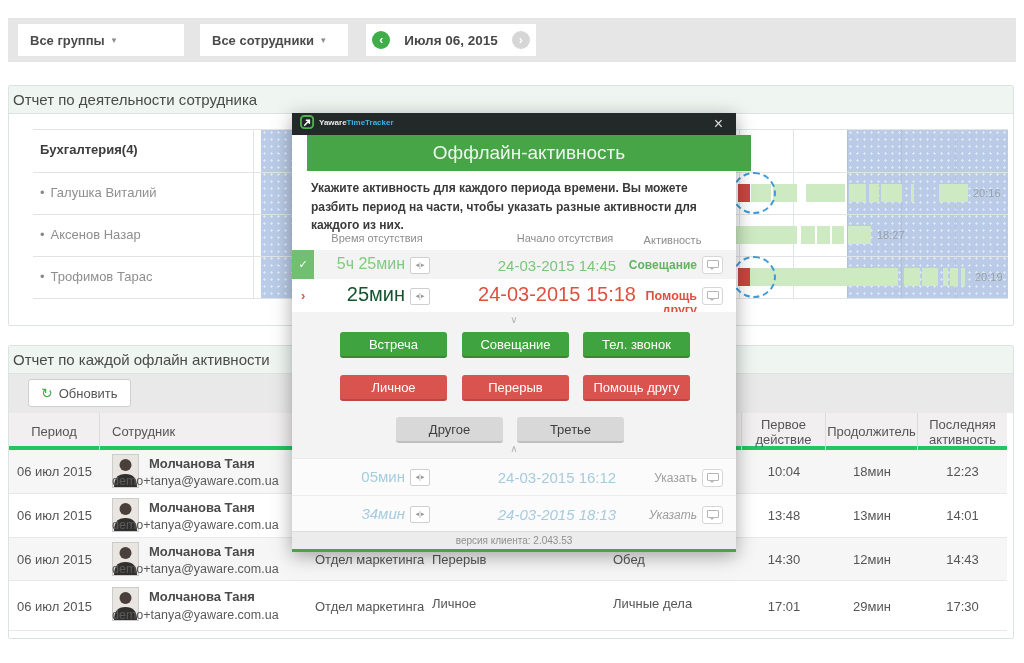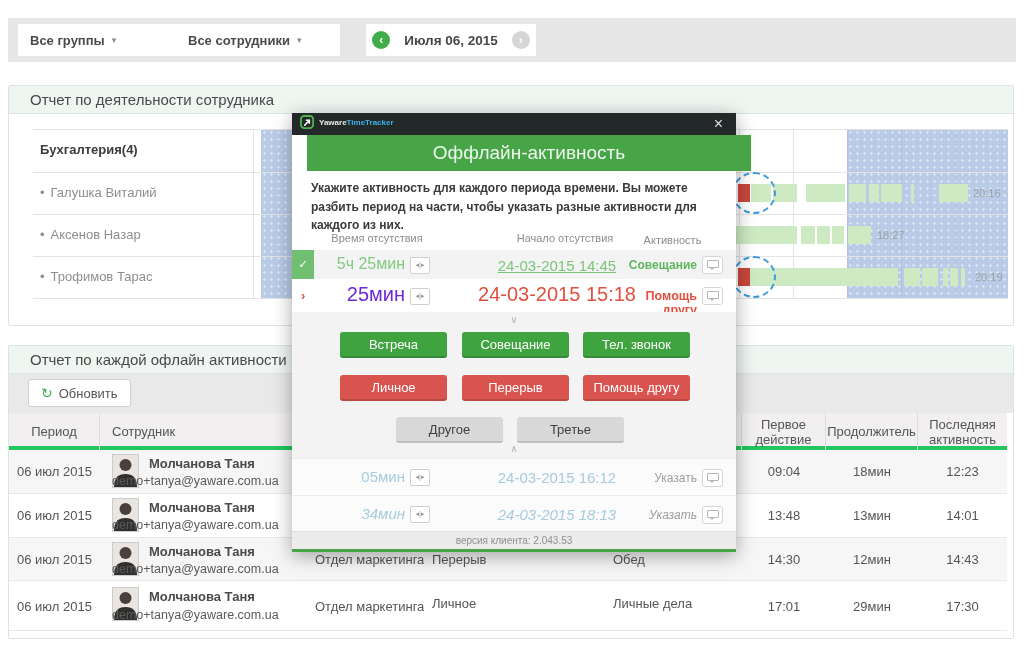--- a/index.html
+++ b/index.html
@@ -16,21 +16,21 @@
     justify-content:center;gap:14px;box-sizing:border-box;}
   .nav-circle{width:18px;height:18px;border-radius:50%;display:flex;align-items:center;justify-content:center;
     font-size:12px;font-weight:700;color:#fff;cursor:pointer;line-height:1;}
   .nav-prev{background:#3fae49;}
   .nav-next{background:#d6d6d6;}
   .date-label{font-size:13.5px;font-weight:700;color:#474747;}
 
   
   .panel{position:absolute;left:8px;width:1006px;background:#fff;border:1px solid #dbe4e0;border-radius:2px;box-sizing:border-box;}
   .panel-header{height:27px;line-height:27px;background:#eff6f2;border-bottom:1px solid #dbe4e0;
-    padding-left:21px;font-size:15px;color:#4a4a4a;}
+    padding-left:4px;font-size:15px;color:#4a4a4a;}
 
   
   .tl-band{position:absolute;top:43px;height:169px;background:#b9cbe6;
     background-image:radial-gradient(rgba(255,255,255,.5) 1px,transparent 1.2px);background-size:7px 7px;}
   .tl-grid{position:absolute;top:43px;height:169px;width:1px;background:rgba(160,175,200,.35);}
   .tl-hline{position:absolute;left:24px;width:975px;height:1px;background:#e3e3e3;}
   .grp-name{position:absolute;left:31px;font-size:13px;font-weight:700;color:#3c3c3c;}
   .emp-row{position:absolute;left:31px;font-size:13px;color:#8e8e8e;cursor:pointer;}
   .emp-bullet{color:#8a8a8a;margin-right:6px;}
   .tl-bars{position:absolute;left:0;width:1006px;height:18px;}
@@ -56,26 +56,26 @@
   .m-row{position:absolute;left:0;width:444px;}
   .m-row1{top:137px;height:29px;background:#f3f3f3;}
   .m-row2{top:166px;height:33px;background:#ffffff;}
   .m-row3{top:345px;height:37px;background:#fbfbfb;border-top:1px solid #ececec;box-sizing:border-box;}
   .m-row4{top:382px;height:36px;background:#fbfbfb;border-top:1px solid #ececec;box-sizing:border-box;font-style:italic;}
   .m-check{position:absolute;left:0;top:0;width:22px;height:29px;background:#71bf71;color:#fff;
     font-size:11px;text-align:center;line-height:29px;}
   .m-arrow{position:absolute;left:9px;top:0;height:33px;line-height:33px;color:#e0503f;font-size:13px;font-weight:700;}
   .m-dur{position:absolute;text-align:right;}
   .m-dur1{left:20px;top:5px;width:93px;font-size:16px;color:#82ca82;}
-  .m-dur2{left:20px;top:4px;width:93px;font-size:20px;color:#6d28d9;}
+  .m-dur2{left:20px;top:4px;width:93px;font-size:20px;color:#14532d;}
   .m-durp{left:20px;top:9px;width:93px;font-size:15px;color:#a6cbdf;}
   .spliticon{position:absolute;left:118px;width:18px;height:15px;border:1px solid #cfcfcf;border-radius:2px;
     background:#fff;text-align:center;line-height:14px;font-size:7px;color:#9a9a9a;cursor:pointer;}
   .m-date{position:absolute;left:160px;width:210px;text-align:center;}
-  .m-date1{top:7px;font-size:15px;color:#7ac57a;text-decoration:underline;}
+  .m-date1{top:7px;font-size:15px;color:#7ac57a;}
   .m-date2{top:4px;font-size:20px;color:#e0503f;}
   .m-datep{top:10px;font-size:15px;color:#a6cbdf;}
   .m-act{position:absolute;text-align:right;width:85px;left:320px;font-weight:700;font-size:12px;}
   .m-act1{top:8px;color:#5fb65f;}
   .m-act2{top:10px;color:#e0503f;font-size:12.5px;}
   .m-actp{top:12px;color:#9e9e9e;font-weight:400;}
   .commenticon{position:absolute;left:410px;width:19px;height:16px;border:1px solid #d6d6d6;border-radius:3px;
     background:#fff;cursor:pointer;}
   .commenticon .cbub{position:absolute;left:4px;top:3px;width:10px;height:6px;border:1px solid #b5b5b5;border-radius:1px;}
   .commenticon .ctail{position:absolute;left:6px;top:10px;width:0;height:0;
@@ -115,21 +115,21 @@
 </head>
 <body>
 
 <div class="page">
 
   <div class="toolbar">
     <div class="filterbox" style="left:10px;width:166px;">
       <span class="fb-label">Все группы</span>
       <span class="caret">▾</span>
     </div>
-    <div class="filterbox" style="left:168px;width:164px;">
+    <div class="filterbox" style="left:192px;width:148px;">
       <span class="fb-label">Все сотрудники</span>
       <span class="caret">▾</span>
     </div>
     <div class="datebox" style="left:358px;width:170px;">
       <span class="nav-circle nav-prev">
           <span>‹</span>
         </span>
       <span class="date-label">Июля 06, 2015</span>
       <span class="nav-circle nav-next">
           <span>›</span>
@@ -228,21 +228,21 @@
 
     <div class="o-row odd" style="top:104px;height:44px;">
       <div class="o-cell o-period" style="top:14px;">06 июл 2015</div>
       <div class="avatar" style="top:4px;"><svg width="25" height="32" viewBox="0 0 25 32">
             <rect width="25" height="32" fill="#e9e5e1"></rect>
             <circle cx="12.5" cy="10" r="6" fill="#4a3f3a"></circle>
             <path d="M1 32 Q1 19 12.5 19 Q24 19 24 32 Z" fill="#32302f"></path>
           </svg></div>
       <div class="o-name" style="top:6px;">Молчанова Таня</div>
       <div class="o-email" style="top:24px;">demo+tanya@yaware.com.ua</div>
-      <div class="o-cell o-first" style="top:14px;">09:04</div>
+      <div class="o-cell o-first" style="top:14px;">10:04</div>
       <div class="o-cell o-durat" style="top:14px;">18мин</div>
       <div class="o-cell o-last" style="top:14px;">12:23</div>
     </div>
 
     <div class="o-row" style="top:148px;height:44px;">
       <div class="o-cell o-period" style="top:14px;">06 июл 2015</div>
       <div class="avatar" style="top:4px;"><svg width="25" height="32" viewBox="0 0 25 32">
             <rect width="25" height="32" fill="#e9e5e1"></rect>
             <circle cx="12.5" cy="10" r="6" fill="#4a3f3a"></circle>
             <path d="M1 32 Q1 19 12.5 19 Q24 19 24 32 Z" fill="#32302f"></path>

